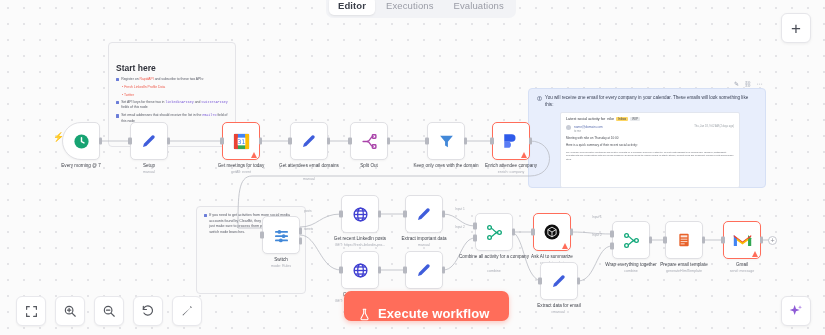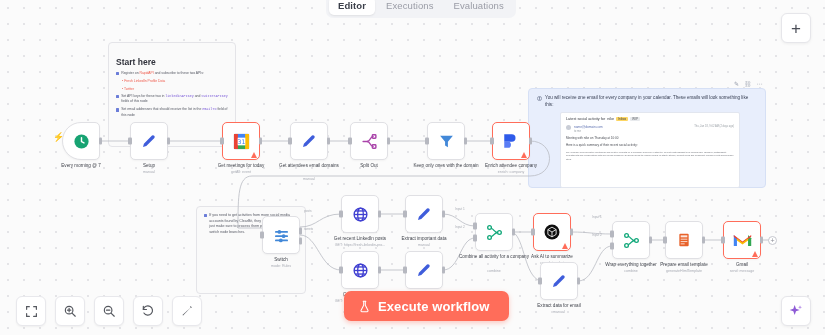--- a/index.html
+++ b/index.html
@@ -79,37 +79,37 @@
     color: #55585f;
   }
   
   #execute-btn {
     position: absolute; left: 344px; bottom: 14px;
     background: #ff6d5a;
     color: #ffffff;
     border-radius: 7px;
     height: 30px;
     padding: 0 20px 0 14px;
-    display: flex; align-items: center; gap: 7px;
+    display: flex; align-items: flex-end; gap: 7px;
     font-size: 13px; font-weight: bold;
     box-shadow: 0 2px 5px rgba(255,109,90,.35);
     z-index: 40;
     letter-spacing: .1px;
   }
   
   .sticky {
     position: absolute;
     background: #fafafa;
     border: 1px solid #e4e4e8;
     border-radius: 4px;
     z-index: 2;
   }
   #sticky-start {
     left: 108px; top: 42px; width: 128px; height: 105px;
-    padding: 14px 7px;
+    padding: 20px 7px;
   }
   #sticky-start .s-title {
     font-size: 8.5px; font-weight: bold; color: #30323b;
     margin-bottom: 4px;
   }
   .s-line {
     font-size: 3.4px; color: #555863; line-height: 1.55;
     margin-bottom: 3px; display: flex; gap: 2px;
   }
   .s-check {

